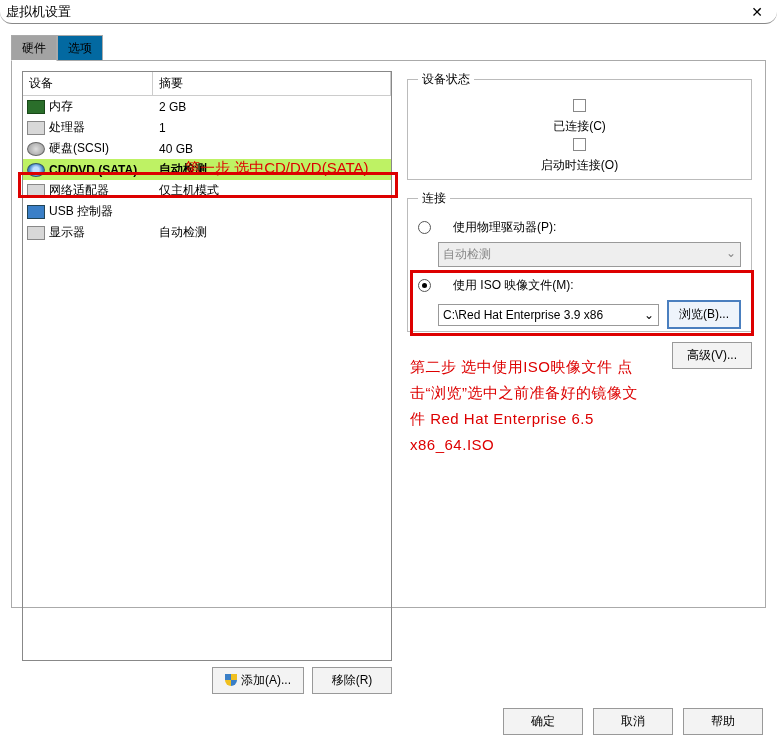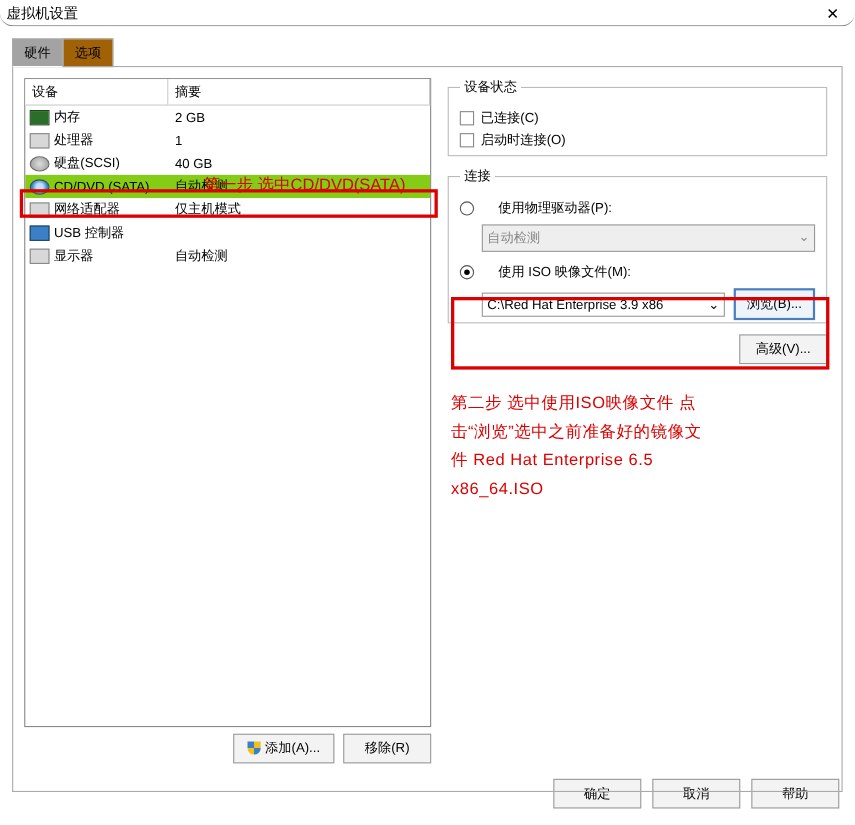--- a/index.html
+++ b/index.html
@@ -2,40 +2,40 @@
 <html><head>
 <meta charset="utf-8">
 <style>
   * { box-sizing: border-box; font-family: "Microsoft YaHei", Tahoma, sans-serif; font-size: 12px; }
   body { margin: 0; background: #fff; width: 777px; height: 750px; overflow: hidden; }
   .titlebar { height: 24px; border-bottom: 1px solid #888; display: flex; align-items: center; padding: 0 6px; background: #fff; border-radius: 12px; }
   .titlebar .title { flex: 1; font-size: 13px; }
   .titlebar .close { width: 28px; text-align: center; font-size: 14px; }
   .content { position: relative; padding: 10px 11px 0 11px; height: 672px; }
   .tabs { display: flex; }
-  .tab { padding: 4px 10px 3px; border: 1px solid #aaa; background: #a16207; position: relative; top: 1px; }
+  .tab { padding: 4px 10px 3px; border: 1px solid #aaa; background: #0369a1; position: relative; top: 1px; }
   .tab.sel { background: #a3a3a3; border-bottom-color: #fff; z-index: 2; }
-  .panel { border: 1px solid #aaa; height: 660px; position: relative; }
+  .panel { border: 1px solid #aaa; height: 548px; position: relative; }
   .leftpane { position: absolute; left: 10px; top: 10px; width: 370px; }
   .listwrap { border: 1px solid #888; width: 370px; height: 590px; }
   .listhead { display: flex; border-bottom: 1px solid #ccc; background: #fff; }
   .listhead div { padding: 3px 6px; border-right: 1px solid #ccc; }
   .col1 { width: 130px; }
   .col2 { flex: 1; }
   .row { display: flex; align-items: center; padding: 2px 4px; }
   .row .ic { width: 18px; height: 14px; margin-right: 4px; display: inline-block; }
   .row .nm { width: 110px; }
   .row .sm { flex: 1; }
-  .row.sel { background: #84cc16; }
+  .row.sel { background: #bef264; font-weight: bold; }
   .btnrow { display: flex; justify-content: flex-end; gap: 8px; padding-top: 6px; }
   .btn { border: 1px solid #999; background: #f3f3f3; padding: 4px 12px; min-width: 80px; text-align: center; }
   .rightpane { position: absolute; left: 395px; top: 10px; width: 345px; }
   fieldset { border: 1px solid #bbb; margin: 0 0 10px 0; padding: 8px 10px 2px 10px; }
   legend { padding: 0 4px; }
-  .chk { display: flex; align-items: center; gap: 6px; margin: 3px 0; }
+  .chk { display: flex; align-items: center; gap: 6px; margin: 3px 0; flex-direction: column; }
   .chkbox { width: 13px; height: 13px; border: 1px solid #888; background: #fff; }
   .radiorow { display: flex; align-items: center; gap: 22px; margin: 4px 0 6px 0; }
   .radio { width: 13px; height: 13px; border: 1px solid #555; border-radius: 50%; background: #fff; display: flex; align-items: center; justify-content: center; }
   .radio.on::after { content: ""; width: 5px; height: 5px; background: #000; border-radius: 50%; }
   .sel-dd { width: 100%; border: 1px solid #999; background: #eee; color: #888; padding: 3px 4px; display: flex; justify-content: space-between; }
   .isoctrl { display: flex; gap: 8px; align-items: center; margin-top: 4px; padding-left: 20px; }
   .isopath { flex: 1; border: 1px solid #999; background: #fff; padding: 3px 4px; display: flex; justify-content: space-between; }
   .browse { border: 2px solid #4a7fbf; background: #eef4fb; padding: 4px 10px; }
   .advrow { display: flex; justify-content: flex-end; margin-top: 6px; }
   .anno1 { position: absolute; left: 185px; top: 135px; color: #d00; font-size: 15px; font-weight: 500; z-index: 5; }

